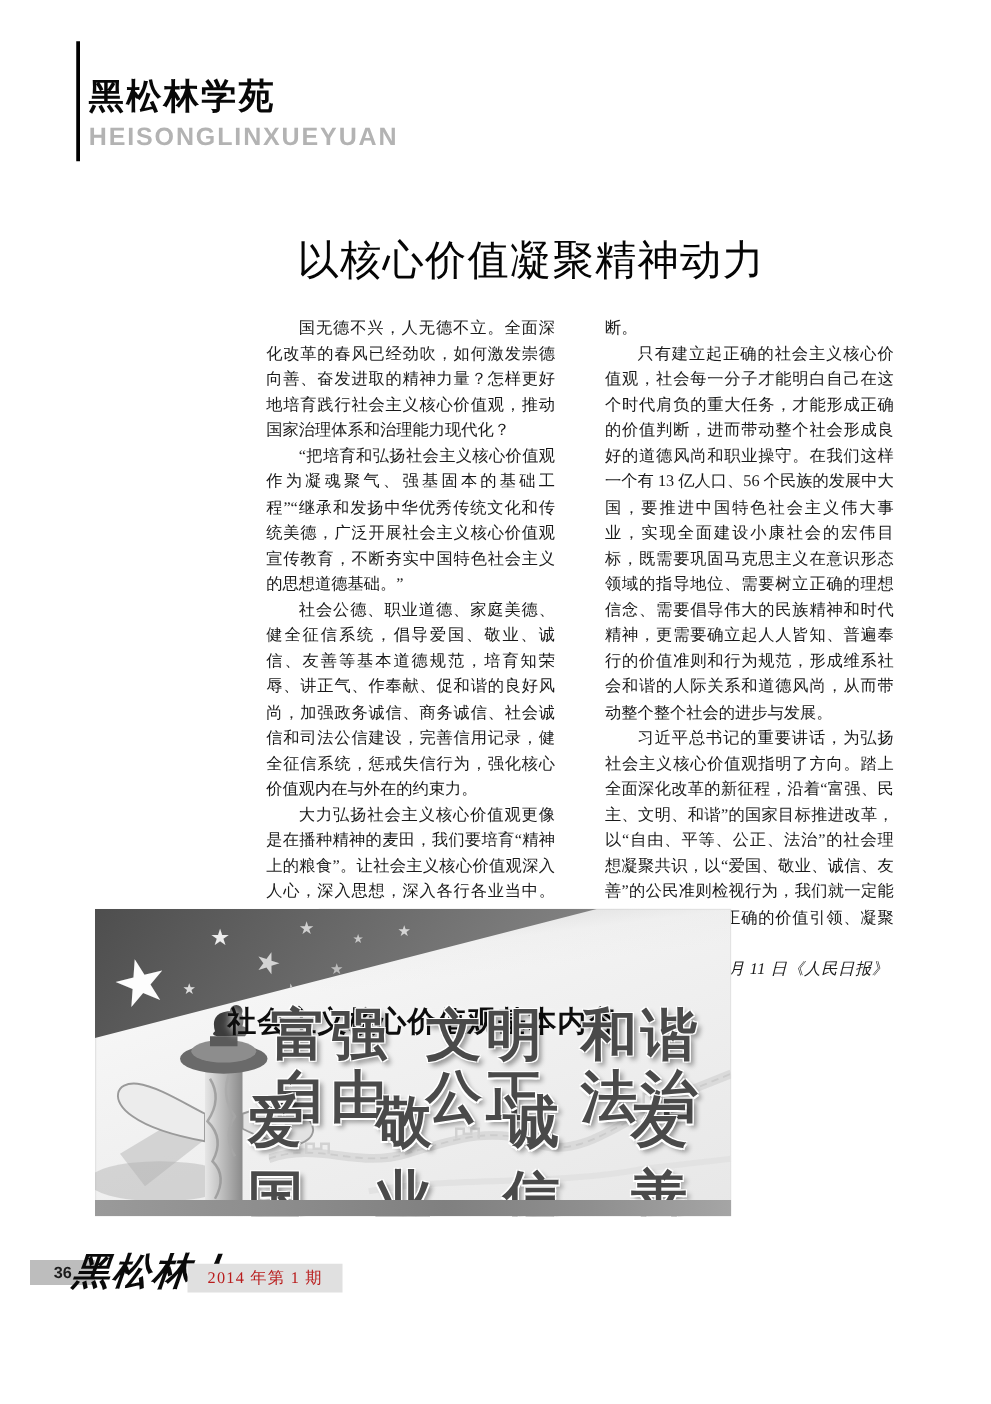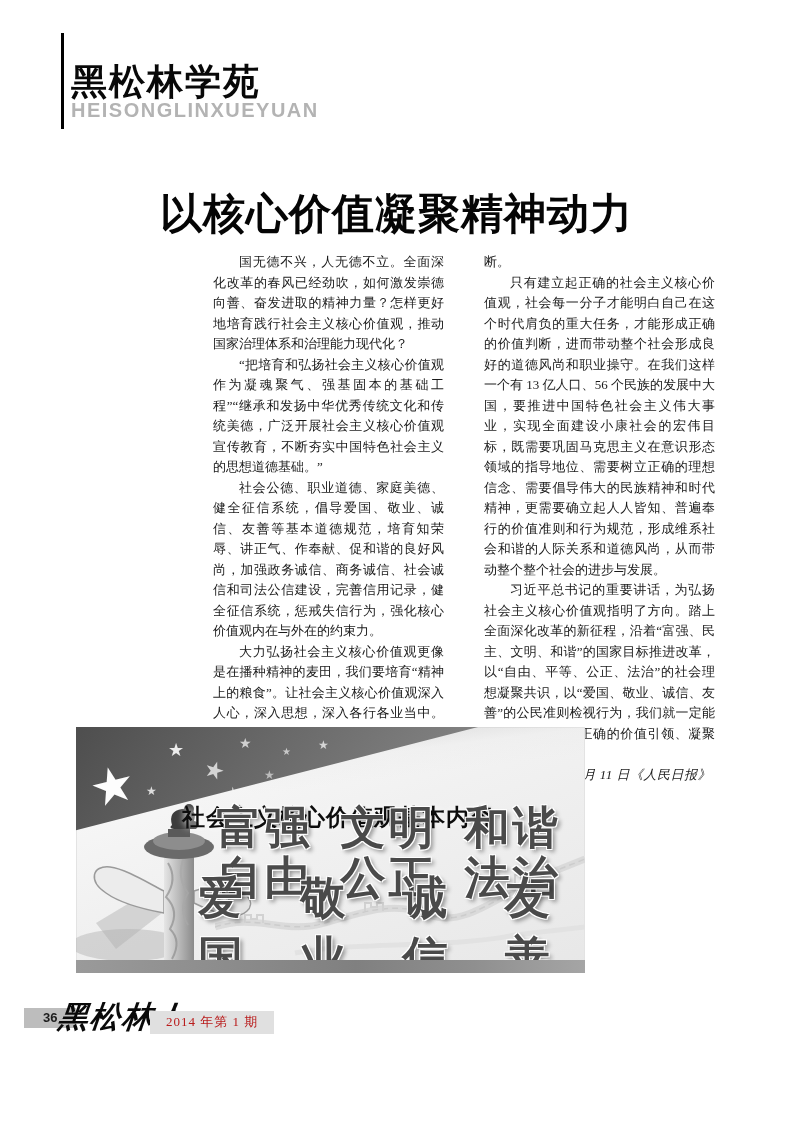--- a/index.html
+++ b/index.html
@@ -6,30 +6,30 @@
   html,body { background:#fff; }
   .page {
     position:relative; width:793px; height:1123px; margin:0 auto;
     background:#ffffff; overflow:hidden;
     font-family:"Liberation Serif","DejaVu Serif",serif; color:var(--body-text,#1a1a1a);
   }
   
   .masthead-bar { position:absolute; left:61px; top:33px; width:3px; height:96px; background:#000; }
   .masthead-title {
     position:absolute; left:71px; top:58px; font-family:Liberation Sans, sans-serif;
-    font-weight:bold; font-size:36px; letter-spacing:2px; color:#080808;
+    font-weight:bold; font-size:28px; letter-spacing:2px; color:#080808;
   }
   .masthead-sub {
     position:absolute; left:71px; top:99px; font-family:"Liberation Sans","DejaVu Sans",sans-serif;
     font-size:20px; letter-spacing:1.5px; color:var(--masthead-sub,#b3b3b3); font-weight:bold;
   }
   
   .article-title {
-    position:absolute; left:160px; top:186px; width:530px; 
-    font-size:42px; font-weight:bold; letter-spacing:1px; color:#050505;
+    position:absolute; left:160px; top:186px; width:530px; text-align:center;
+    font-size:33px; font-weight:normal; letter-spacing:1px; color:#050505;
   }
   .columns { position:absolute; left:213px; top:252px; width:502px; display:flex; gap:40px; }
   .col { width:240px; font-size:13px; line-height:20.5px; text-align:justify; }
   .col p { text-indent:2em; }
   .col p.no-indent { text-indent:0; }
   .col p.attribution {
     text-indent:0; text-align:right; font-style:italic; padding-right:4px;
     font-family:"Liberation Serif","DejaVu Serif",serif; letter-spacing:0.5px;
   }
   

